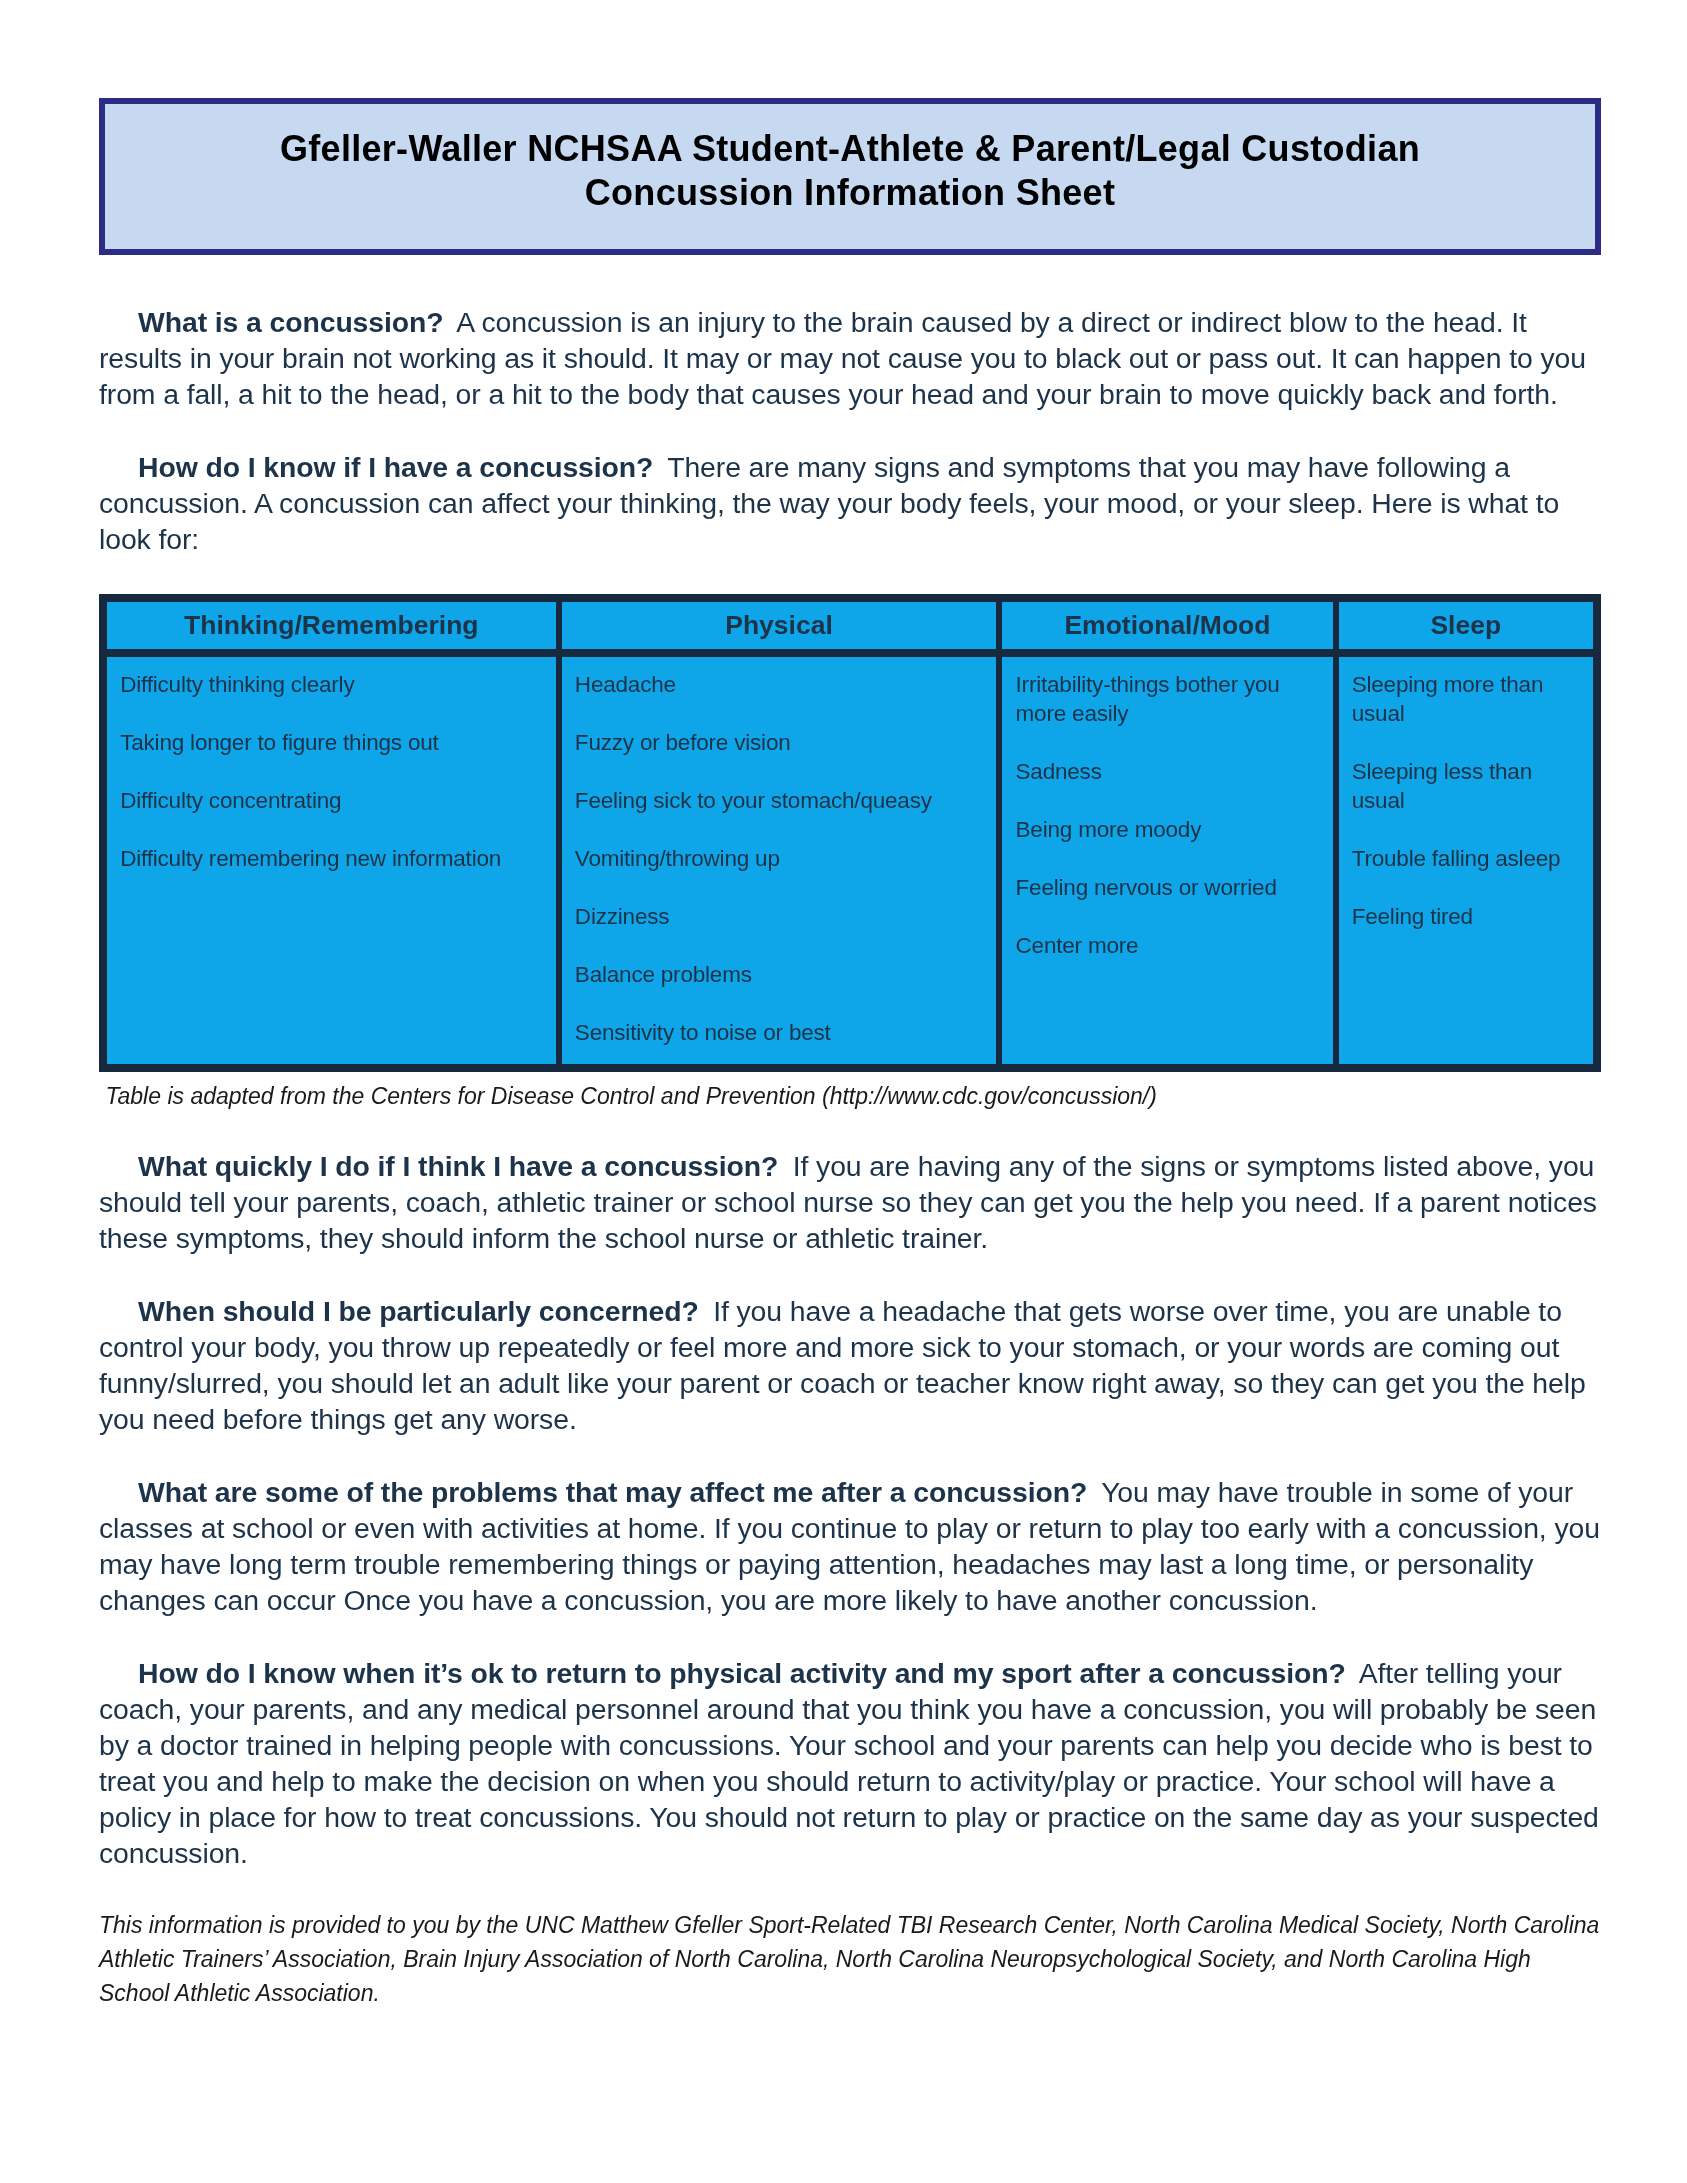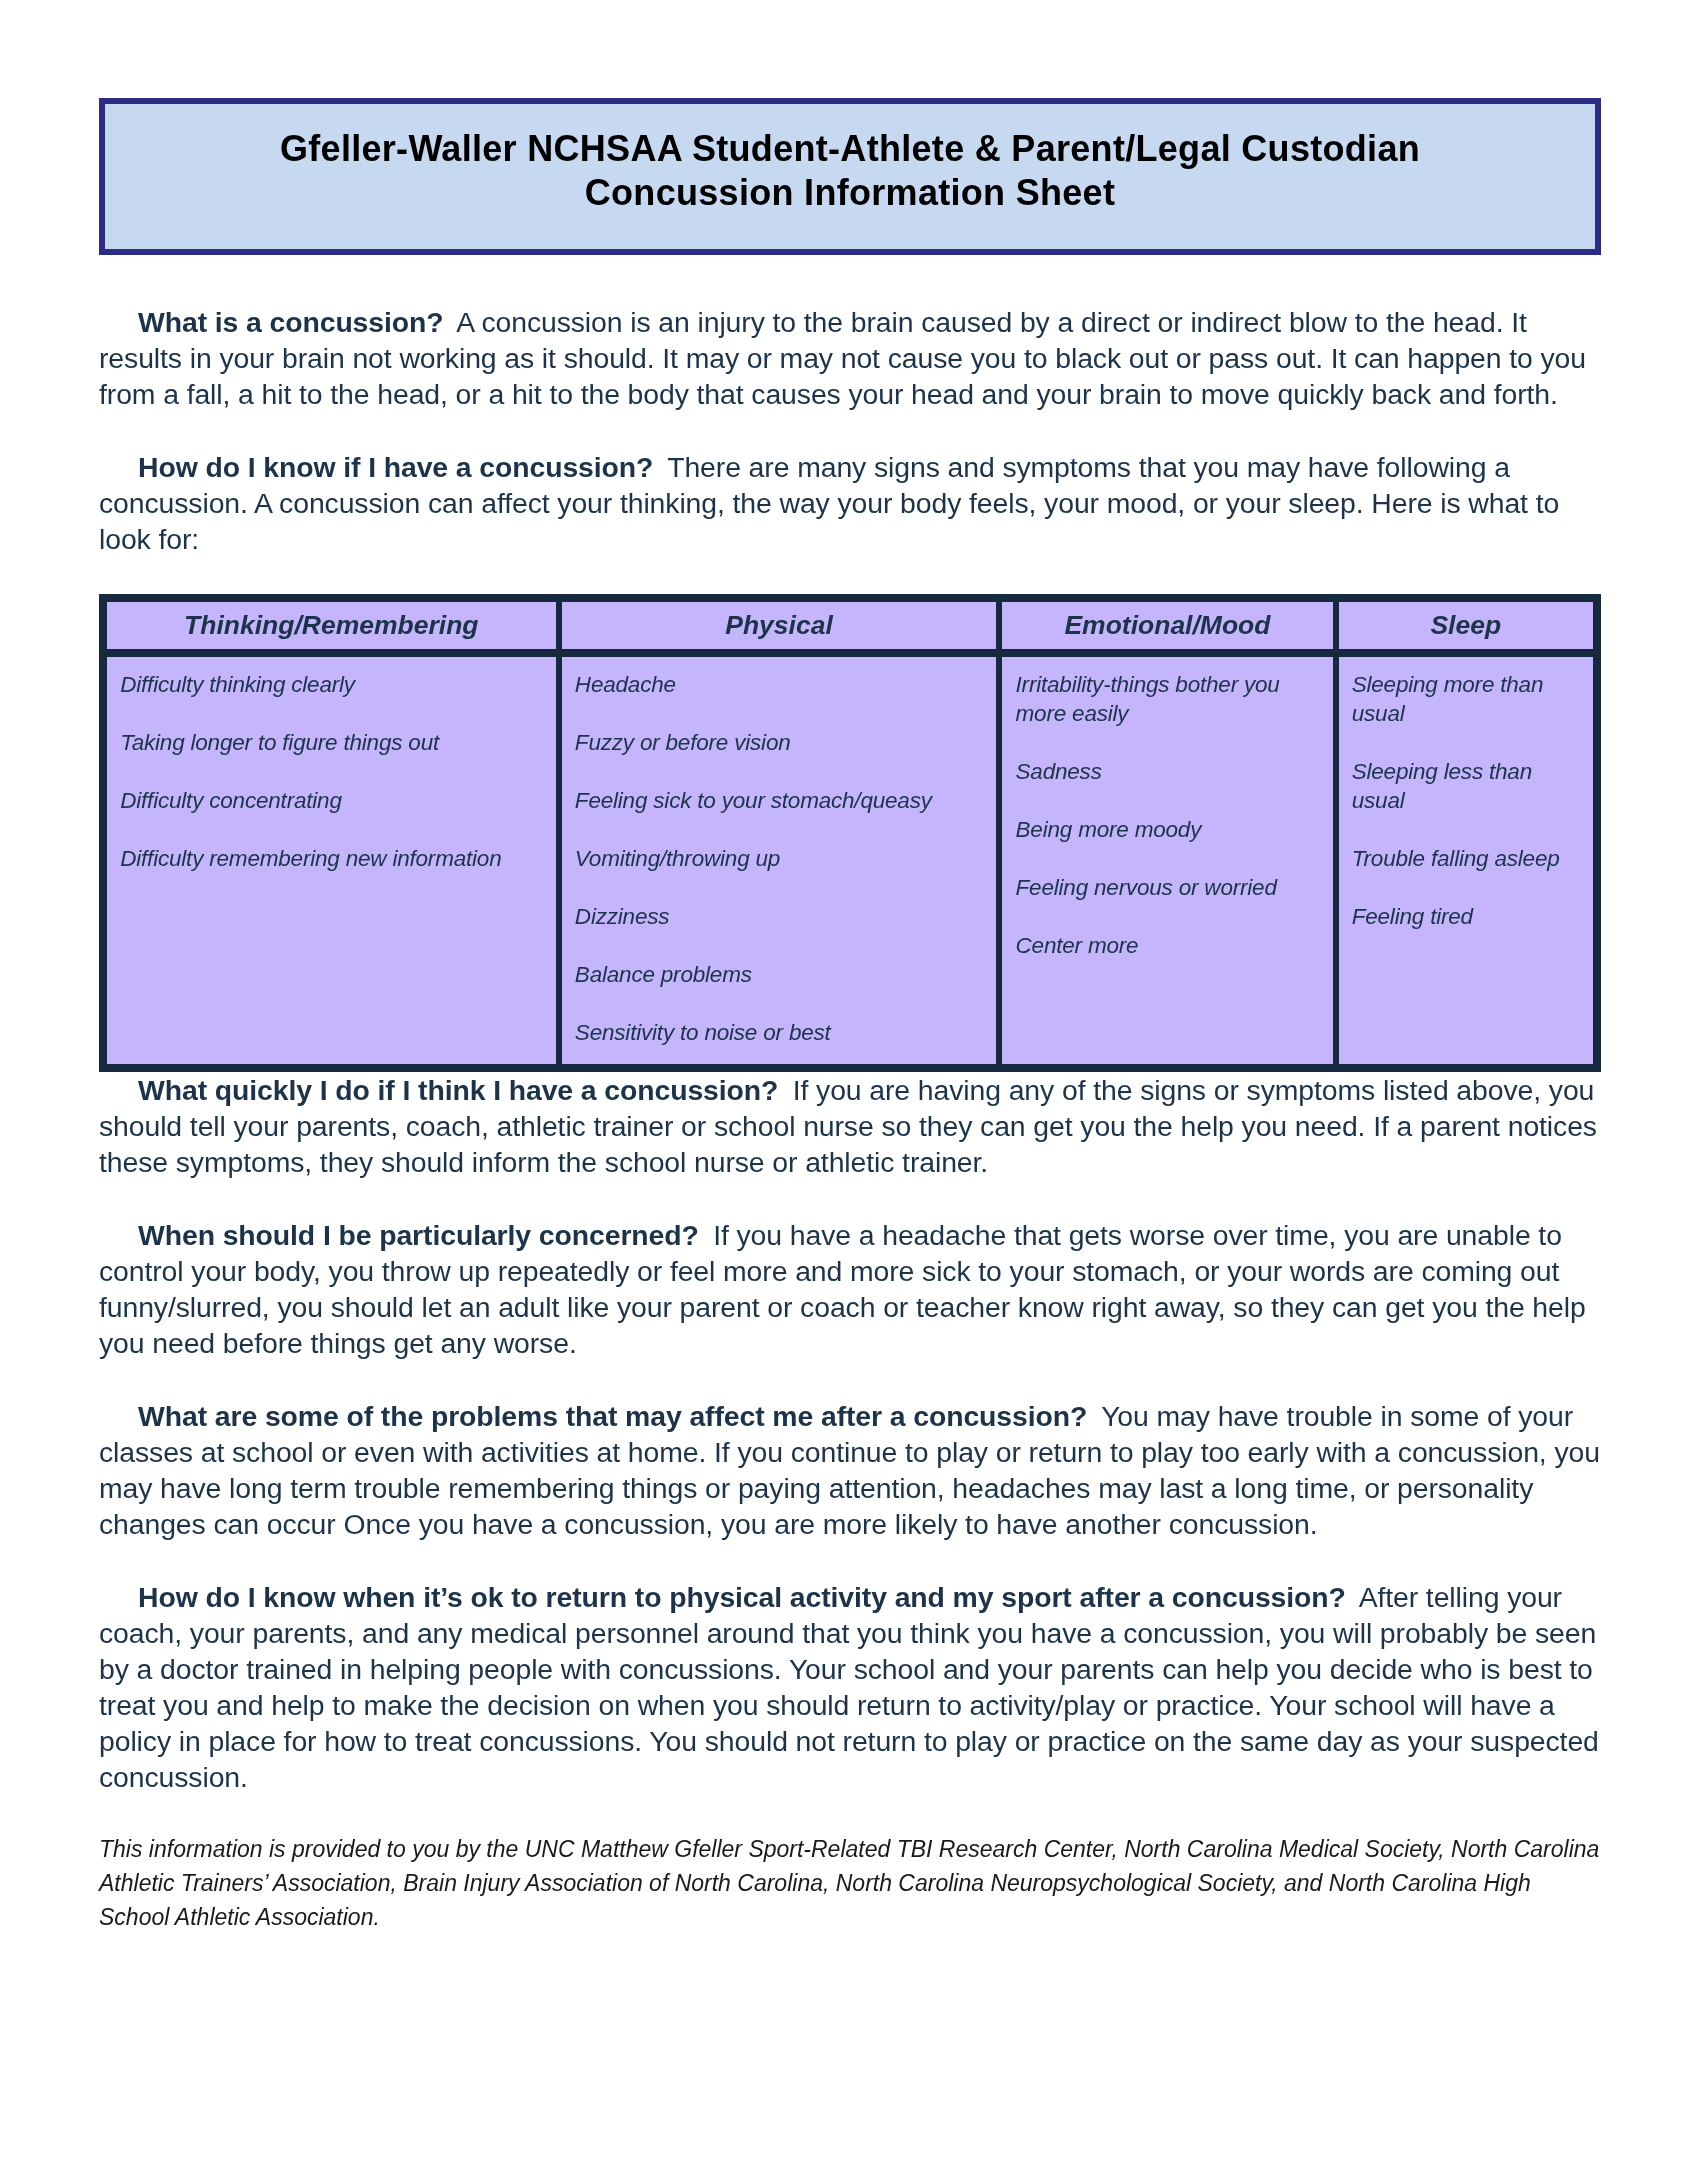--- a/index.html
+++ b/index.html
@@ -44,22 +44,21 @@
 
   
   .symptom-table {
     width: 100%;
     border-collapse: collapse;
     table-layout: fixed;
     margin-top: 1.3px;
   }
   .symptom-table th, .symptom-table td {
     border: 6px solid var(--table-border, #16293e);
-    background: #c4b5fd;
-    font-style: italic;
+    background: #0ea5e9;
   }
   .symptom-table { border: 8.6px solid var(--table-border, #16293e); }
   .symptom-table th {
     font-size: 26.5px;
     font-weight: bold;
     text-align: center;
     padding: 8px 5.3px;
     border-bottom-width: 8px;
   }
   .symptom-table td {
@@ -174,20 +173,21 @@
               <div class="cell-item">Sleeping more than usual</div>
               <div class="cell-item">Sleeping less than usual</div>
               <div class="cell-item">Trouble falling asleep</div>
               <div class="cell-item">Feeling tired</div>
             </div>
         </td>
       </tr>
     </tbody>
   </table>
 
+  <div class="caption">Table is adapted from the Centers for Disease Control and Prevention (http://www.cdc.gov/concussion/)</div>
 
   <p class="sec">
     <b class="sec-h">What quickly I do if I think I have a concussion?</b>
     <span class="sec-b">If you are having any of the signs or symptoms listed above, you should tell your parents, coach, athletic trainer or school nurse so they can get you the help you need.  If a parent notices these symptoms, they should inform the school nurse or athletic trainer.</span>
   </p>
 
   <p class="sec">
     <b class="sec-h">When should I be particularly concerned?</b>
     <span class="sec-b">If you have a headache that gets worse over time, you are unable to control your body, you throw up repeatedly or feel more and more sick to your stomach, or your words are coming out funny/slurred, you should let an adult like your parent or coach or teacher know right away, so they can get you the help you need before things get any worse.</span>
   </p>

